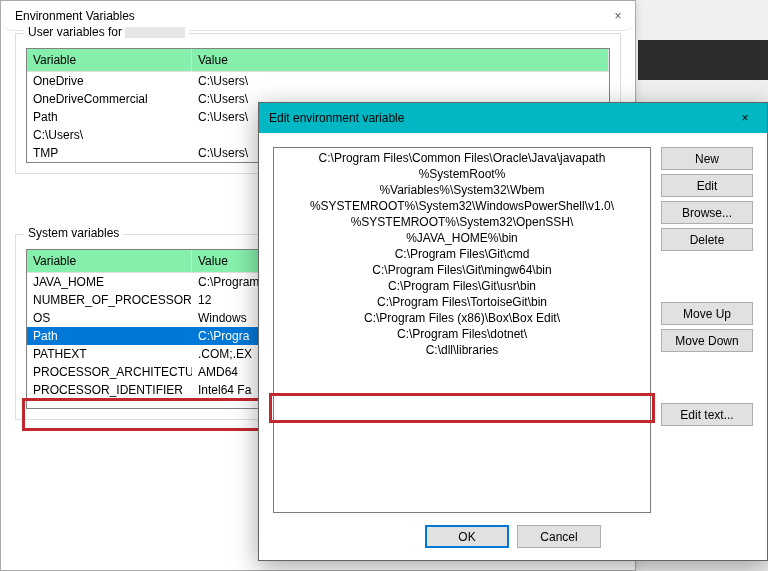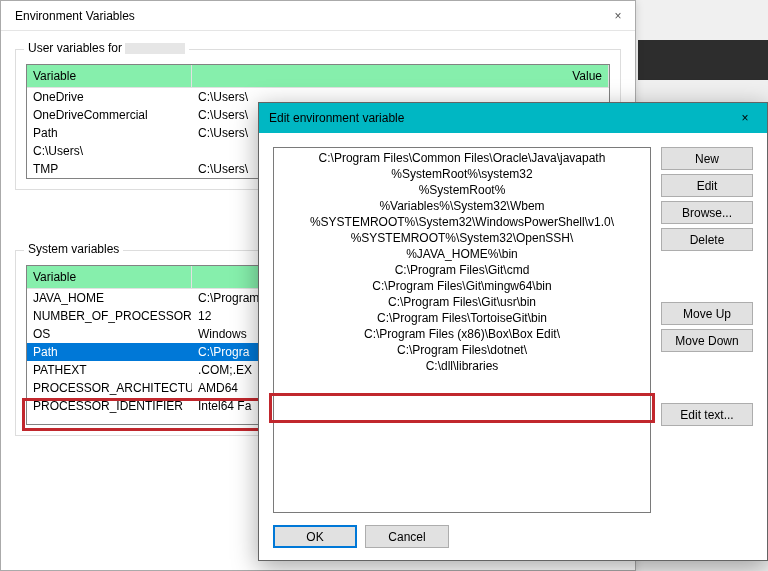--- a/index.html
+++ b/index.html
@@ -28,24 +28,25 @@
     background: #fff;
     border: 1px solid #aaa;
     box-shadow: 0 2px 8px rgba(0,0,0,.15);
   }
   .env-titlebar {
     height: 30px;
     display: flex; align-items: center; justify-content: space-between;
     padding: 0 10px 0 14px;
     border-bottom: 1px solid #e5e5e5;
     font-size: 12px;
+    border-radius: 12px;
   }
   .env-close { width: 14px; text-align: center; cursor: pointer; color: #555; }
   .groupbox {
-    margin: 18px 14px 6px 14px;
+    margin: 2px 14px 6px 14px;
     border: 1px solid #ddd;
     padding: 14px 10px 10px 10px;
     position: relative;
     background: #fff;
   }
   .group-label {
     position: absolute;
     top: -9px; left: 8px;
     background: #fff;
     padding: 0 4px;
@@ -65,21 +66,21 @@
     display: flex;
     border-bottom: 1px solid #e1e1e1;
   }
   .th {
     font-size: 12px;
     padding: 4px 6px;
     border-right: 1px solid #e1e1e1;
     background: #86efac;
   }
   .th.var { width: 165px; }
-  .th.val { flex: 1; text-align: right; }
+  .th.val { flex: 1; }
   .tbody { font-size: 12px; }
   .tr {
     display: flex;
     padding: 1px 0;
   }
   .tr.selected { background: #0078d7; color: #fff; }
   .td { padding: 1px 6px; white-space: nowrap; overflow: hidden; }
   .td.var { width: 165px; }
   .td.val { flex: 1; }
 
@@ -137,21 +138,21 @@
     border: 1px solid #adadad;
     background: #e1e1e1;
     font-family: inherit;
     font-size: 12px;
     cursor: pointer;
   }
   .btn.spacer-above { margin-top: 47px; }
   .btn.default { border: 2px solid #0078d7; }
   .footer-btns {
     display: flex;
-    justify-content: flex-start;
+    justify-content: center;
     gap: 8px;
     padding: 0 14px 14px 14px;
   }
   .footer-btns .btn { width: 84px; }
 </style>
 </head>
 <body>
 
 <div class="backdrop"></div>
 
@@ -241,21 +242,20 @@
 <div class="edit-dialog">
   <div class="edit-titlebar">
     <span>Edit environment variable</span>
     <div class="edit-close">
       <span>×</span>
     </div>
   </div>
   <div class="edit-body">
     <div class="listbox">
       <div class="li">C:\Program Files\Common Files\Oracle\Java\javapath</div>
-      <div class="li">%SystemRoot%\system32</div>
       <div class="li">%SystemRoot%</div>
       <div class="li">%Variables%\System32\Wbem</div>
       <div class="li">%SYSTEMROOT%\System32\WindowsPowerShell\v1.0\</div>
       <div class="li">%SYSTEMROOT%\System32\OpenSSH\</div>
       <div class="li">%JAVA_HOME%\bin</div>
       <div class="li">C:\Program Files\Git\cmd</div>
       <div class="li">C:\Program Files\Git\mingw64\bin</div>
       <div class="li">C:\Program Files\Git\usr\bin</div>
       <div class="li">C:\Program Files\TortoiseGit\bin</div>
       <div class="li">C:\Program Files (x86)\Box\Box Edit\</div>

